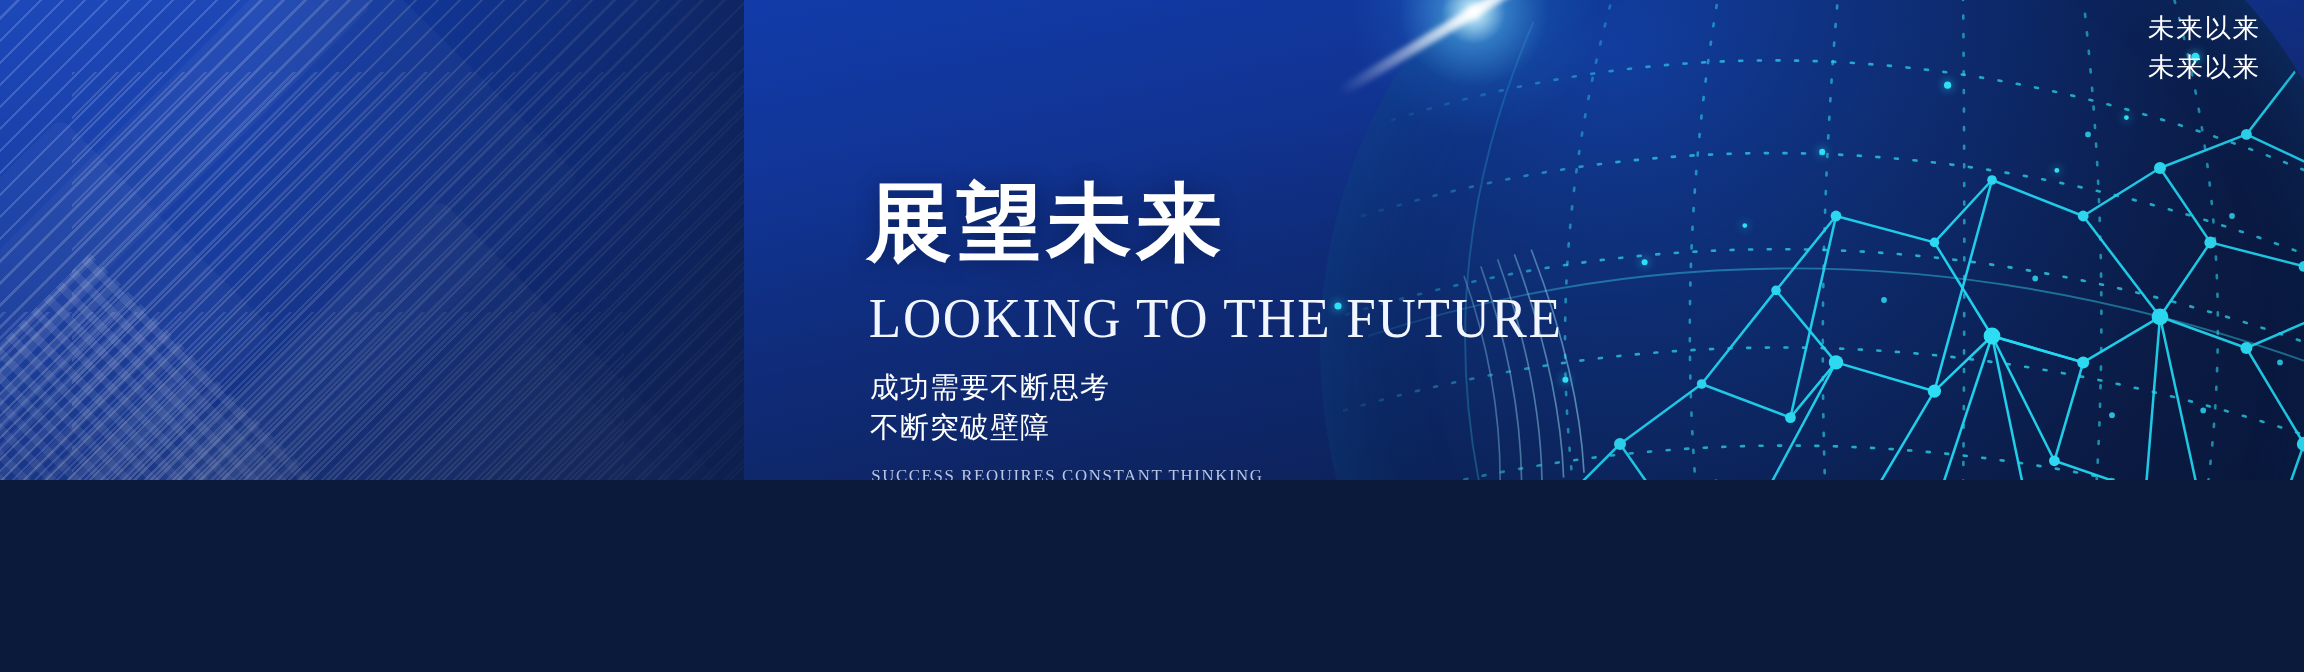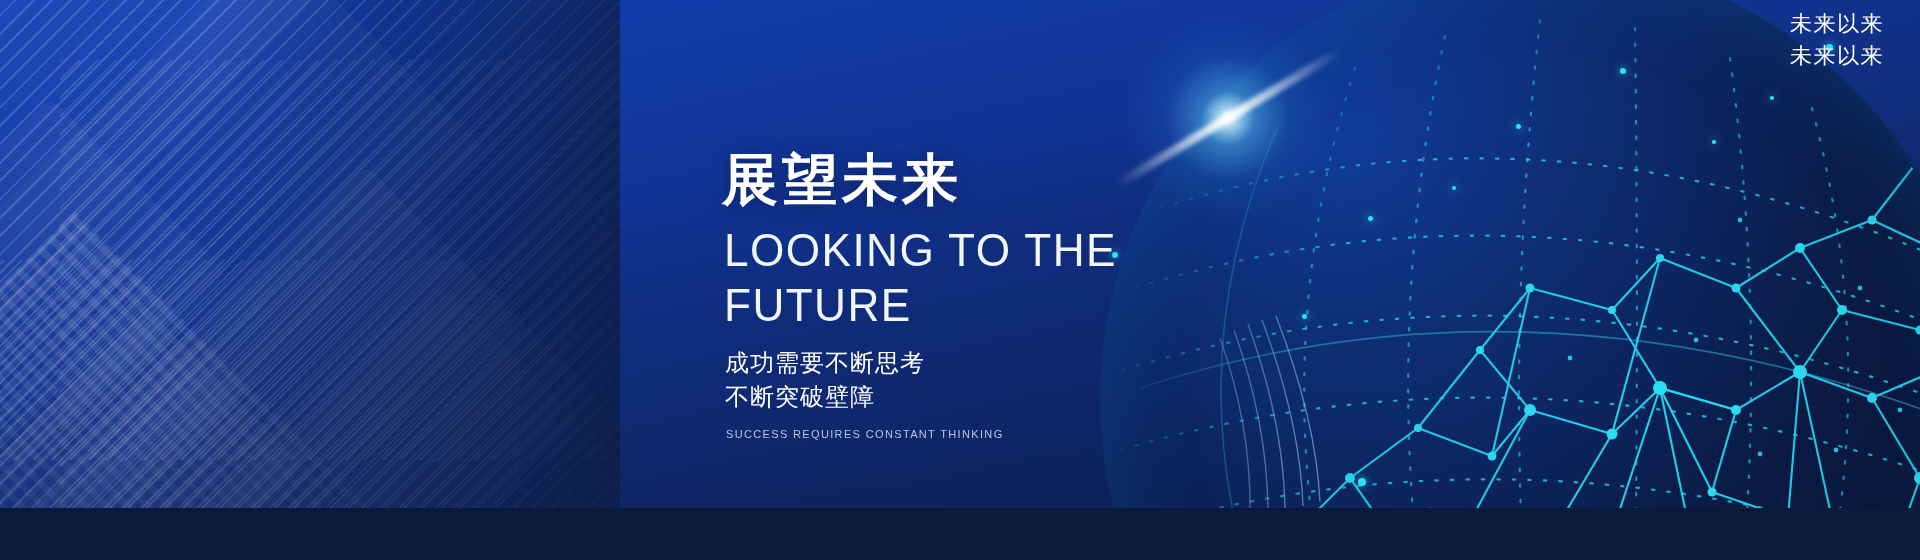--- a/index.html
+++ b/index.html
@@ -2,23 +2,23 @@
 <html lang="zh"><head>
 <meta charset="utf-8">
 <title>Banner</title>
 <style>
   html,body{margin:0;padding:0;background:#0b1a3a;}
   *{box-sizing:border-box;}
 
   .banner{
     position:relative;
     width:1920px;
-    height:508px;
+    height:400px;
     overflow:hidden;
-    font-family:Liberation Sans, sans-serif;
+    font-family:Liberation Serif, serif;
     background:
       radial-gradient(120% 90% at 88% 78%, rgba(10,40,110,.55) 0%, rgba(8,24,64,0) 62%),
       linear-gradient(168deg,#1340b6 0%, #123ba8 18%, #113494 38%, #102a74 60%, #0e2156 80%, #0c1b44 100%);
   }
 
   
   .left-deco{
     position:absolute; left:0; top:0; width:620px; height:560px;
     overflow:hidden; pointer-events:none;
   }
@@ -91,36 +91,36 @@
 
   .spark{
     position:absolute; border-radius:50%;
     background:#2ee0f6;
     box-shadow:0 0 8px rgba(46,224,246,.9);
   }
 
   
   .copy{position:absolute; left:722px; top:150px; width:620px;}
   .title-cn{
-    font-size:56px; font-weight:700; color:#ffffff;
+    font-size:71px; font-weight:700; color:#ffffff;
     letter-spacing:4px; line-height:1.06; margin:0;
     text-shadow:0 2px 18px rgba(4,14,44,.45);
   }
   .title-en{
     font-size:47px; font-weight:300; color:#f2f6ff;
     letter-spacing:1.5px; line-height:1.16; margin:14px 0 0 2px;
     transform:scaleX(.94); transform-origin:left center;
   }
   .sub-cn{
     font-size:24px; font-weight:400; color:#ffffff;
     letter-spacing:1px; line-height:1.38; margin:14px 0 0 3px;
   }
   .sub-cn div{white-space:nowrap;}
   .sub-en{
-    font-size:11px; font-weight:400; color:#b9c6e4;
+    font-size:14px; font-weight:400; color:#b9c6e4;
     letter-spacing:1.35px; line-height:1.62; margin:13px 0 0 4px;
   }
   .sub-en div{white-space:nowrap;}
 
   
   .corner-tag{
     position:absolute; right:36px; top:8px;
     text-align:right; color:#ffffff;
     font-size:22px; font-weight:500; line-height:1.45; letter-spacing:1.5px;
   }

